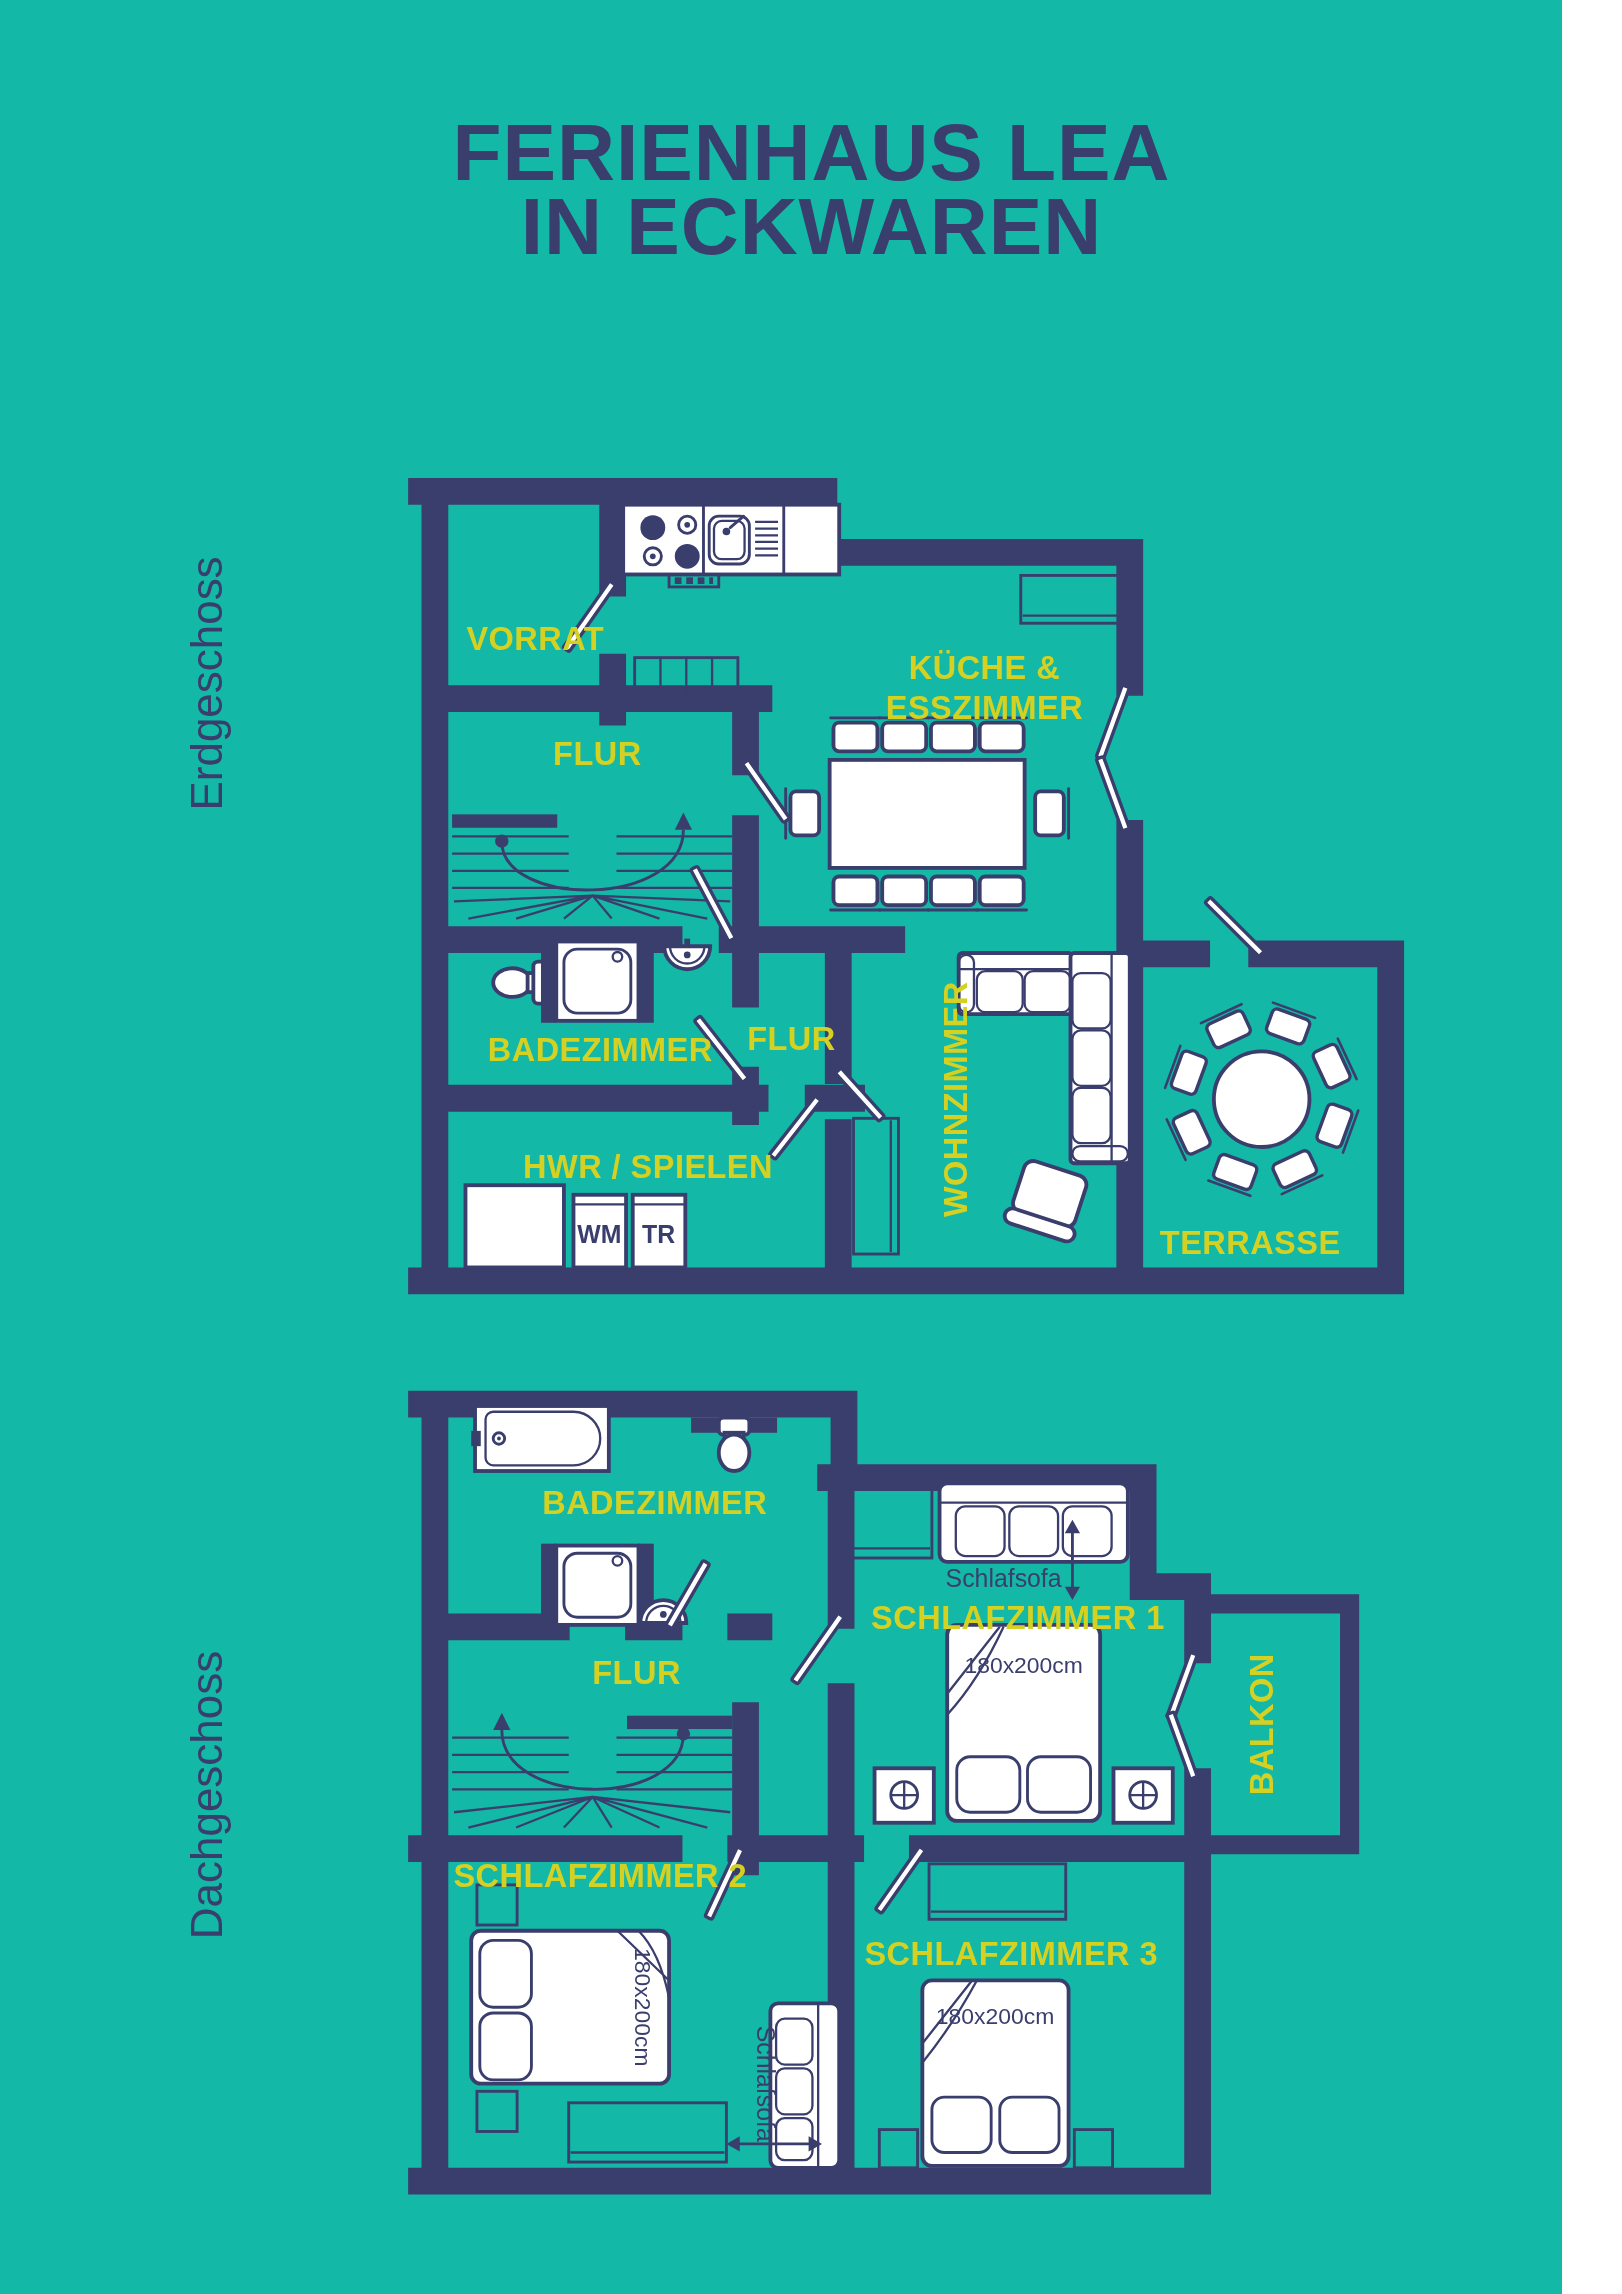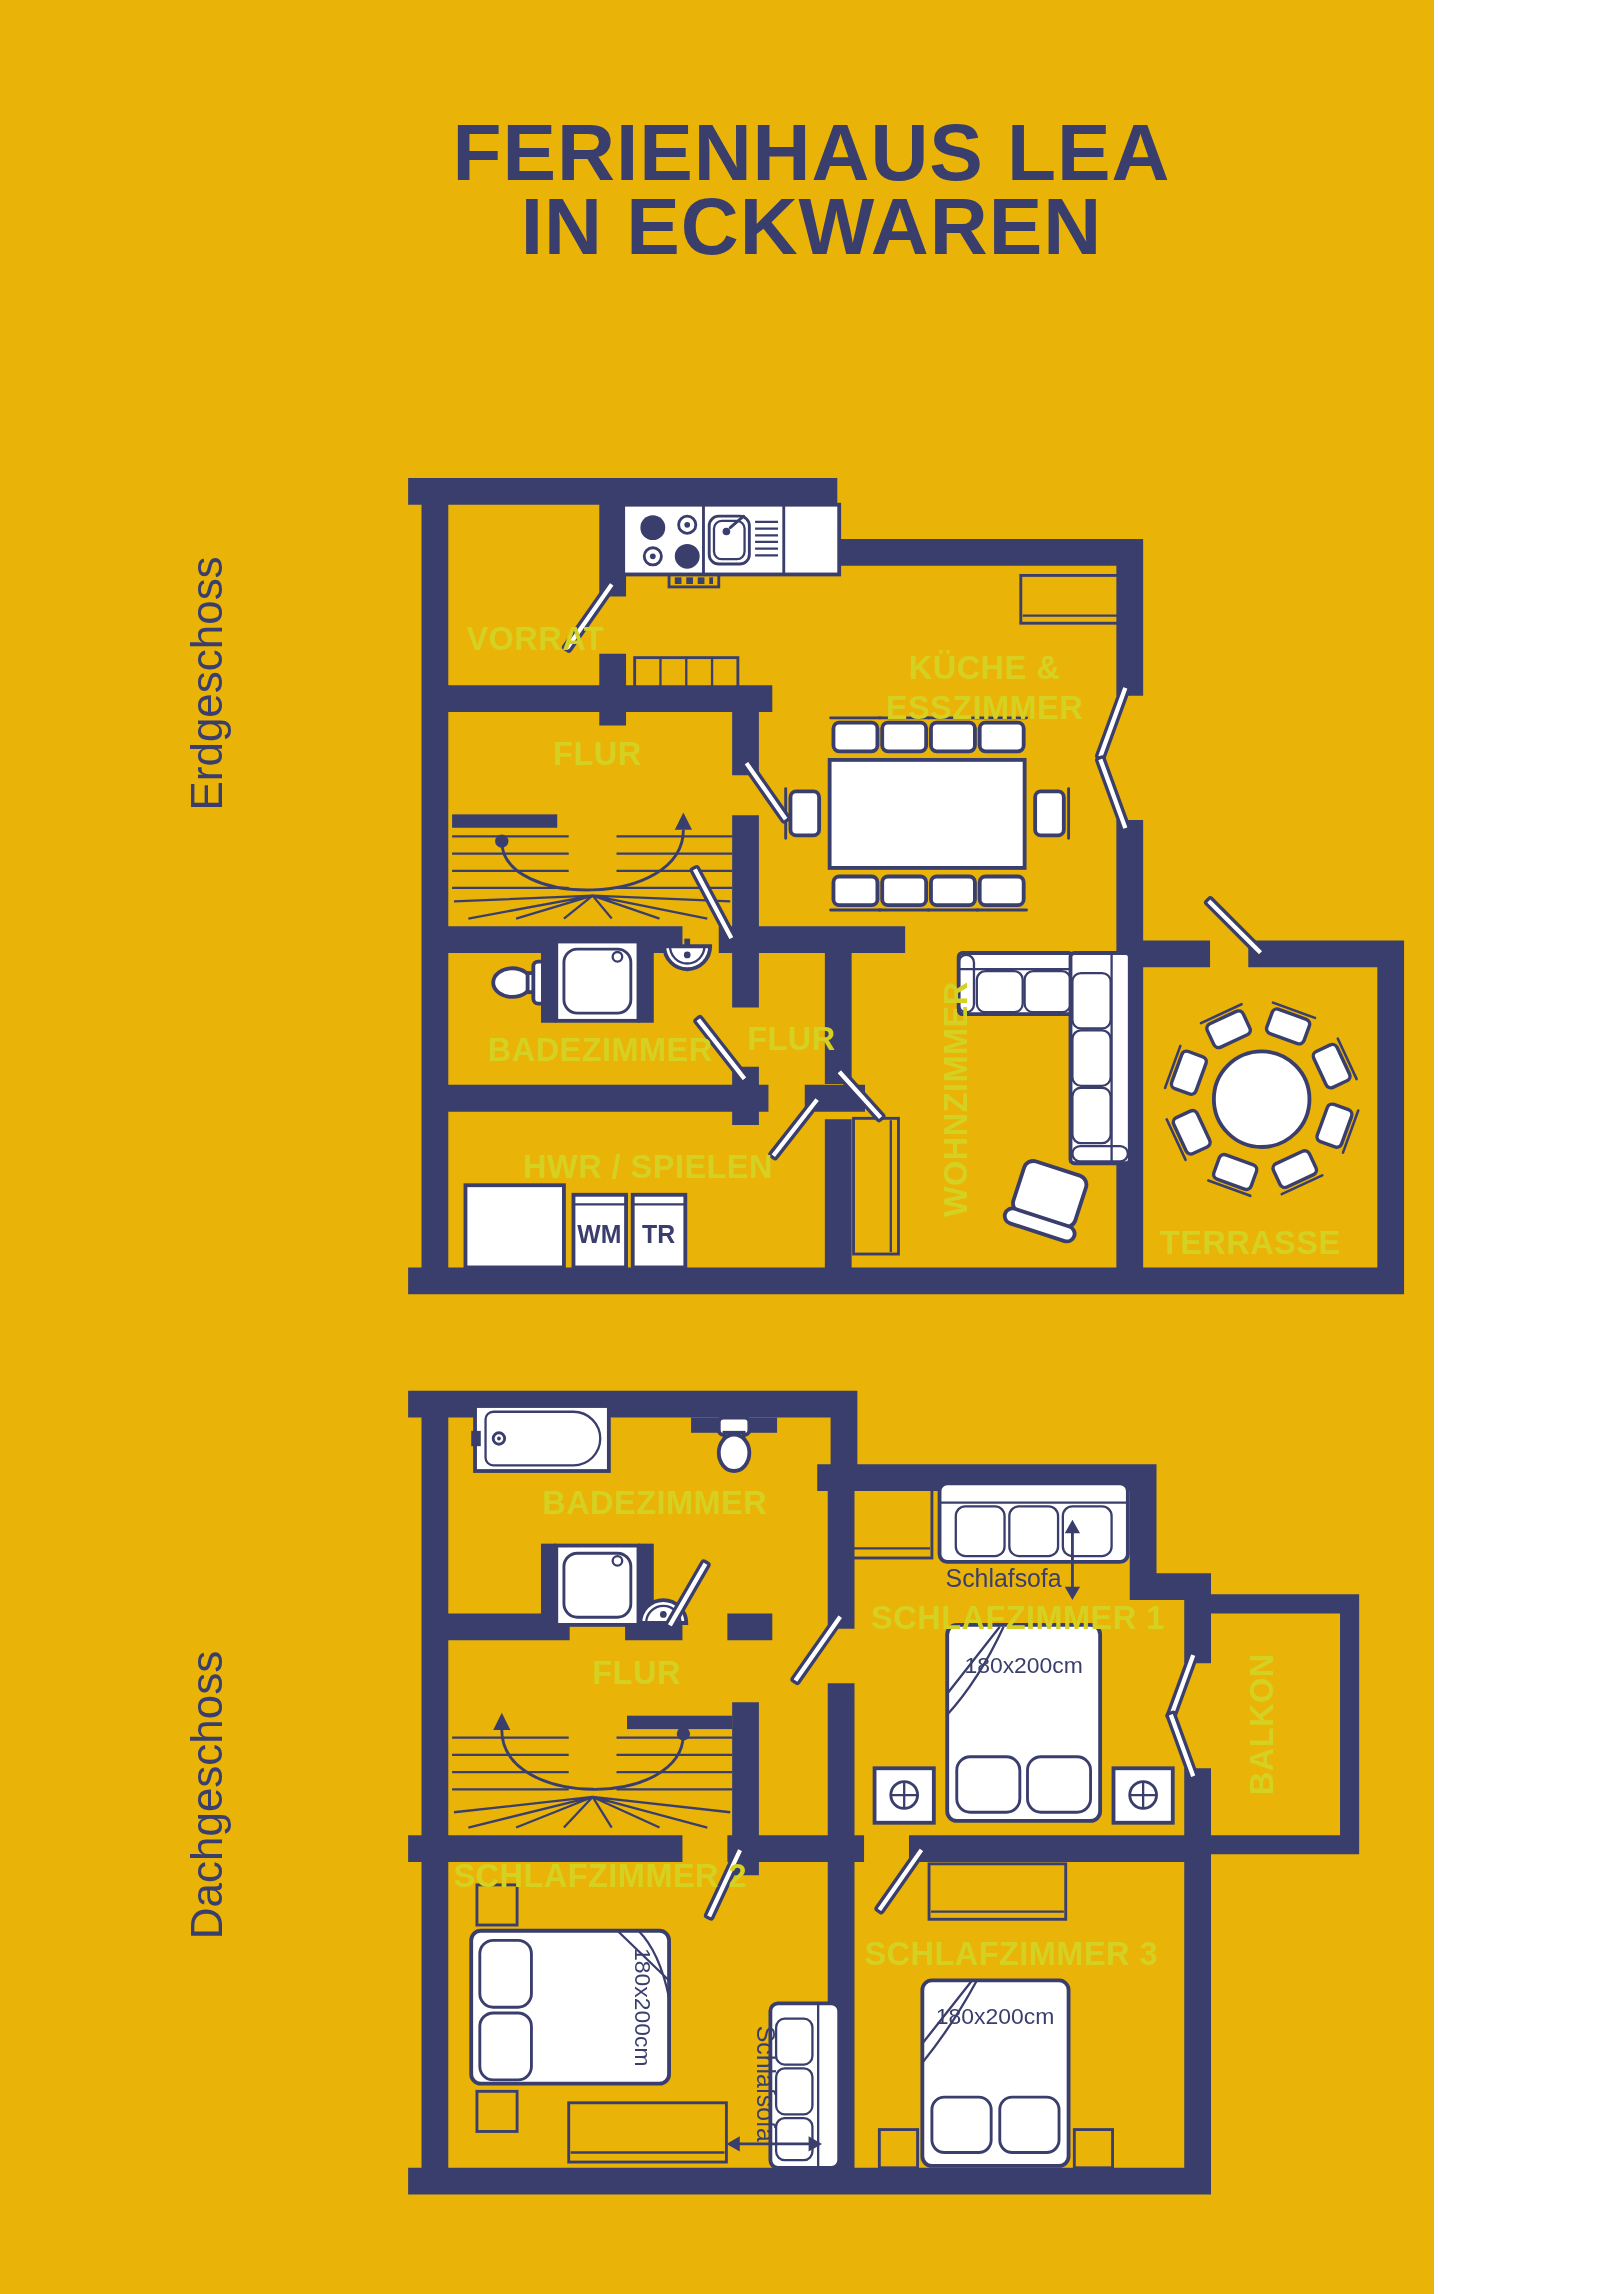--- a/index.html
+++ b/index.html
@@ -1,16 +1,16 @@
 <!DOCTYPE html>
 <html><head>
 <meta charset="utf-8">
 <style>
   html,body{margin:0;padding:0;background:#ffffff;}
-  .page{position:relative;width:1434px;height:2294px;background:#eab308;overflow:hidden;}
+  .page{position:relative;width:1562px;height:2294px;background:#14b8a6;overflow:hidden;}
   svg{display:block;}
   text{font-family:"Liberation Sans",sans-serif;}
   .title{fill:#3a3e6d;font-weight:bold;font-size:84px;text-anchor:middle;letter-spacing:1px;}
   .side{fill:#3a3e6d;font-size:46px;text-anchor:middle;}
   .rl{fill:#d5d122;font-weight:bold;font-size:34px;text-anchor:middle;letter-spacing:0.5px;}
   .nv{fill:#3a3e6d;font-size:26px;text-anchor:middle;}
   .nvb{fill:#3a3e6d;font-weight:bold;font-size:26px;text-anchor:middle;}
   .bedsize{fill:#3a3e6d;font-size:24px;text-anchor:middle;}
   .w{stroke:#3a3e6d;stroke-width:28;stroke-linecap:square;fill:none;}
   .wb{stroke:#3a3e6d;stroke-width:20;stroke-linecap:square;fill:none;}

